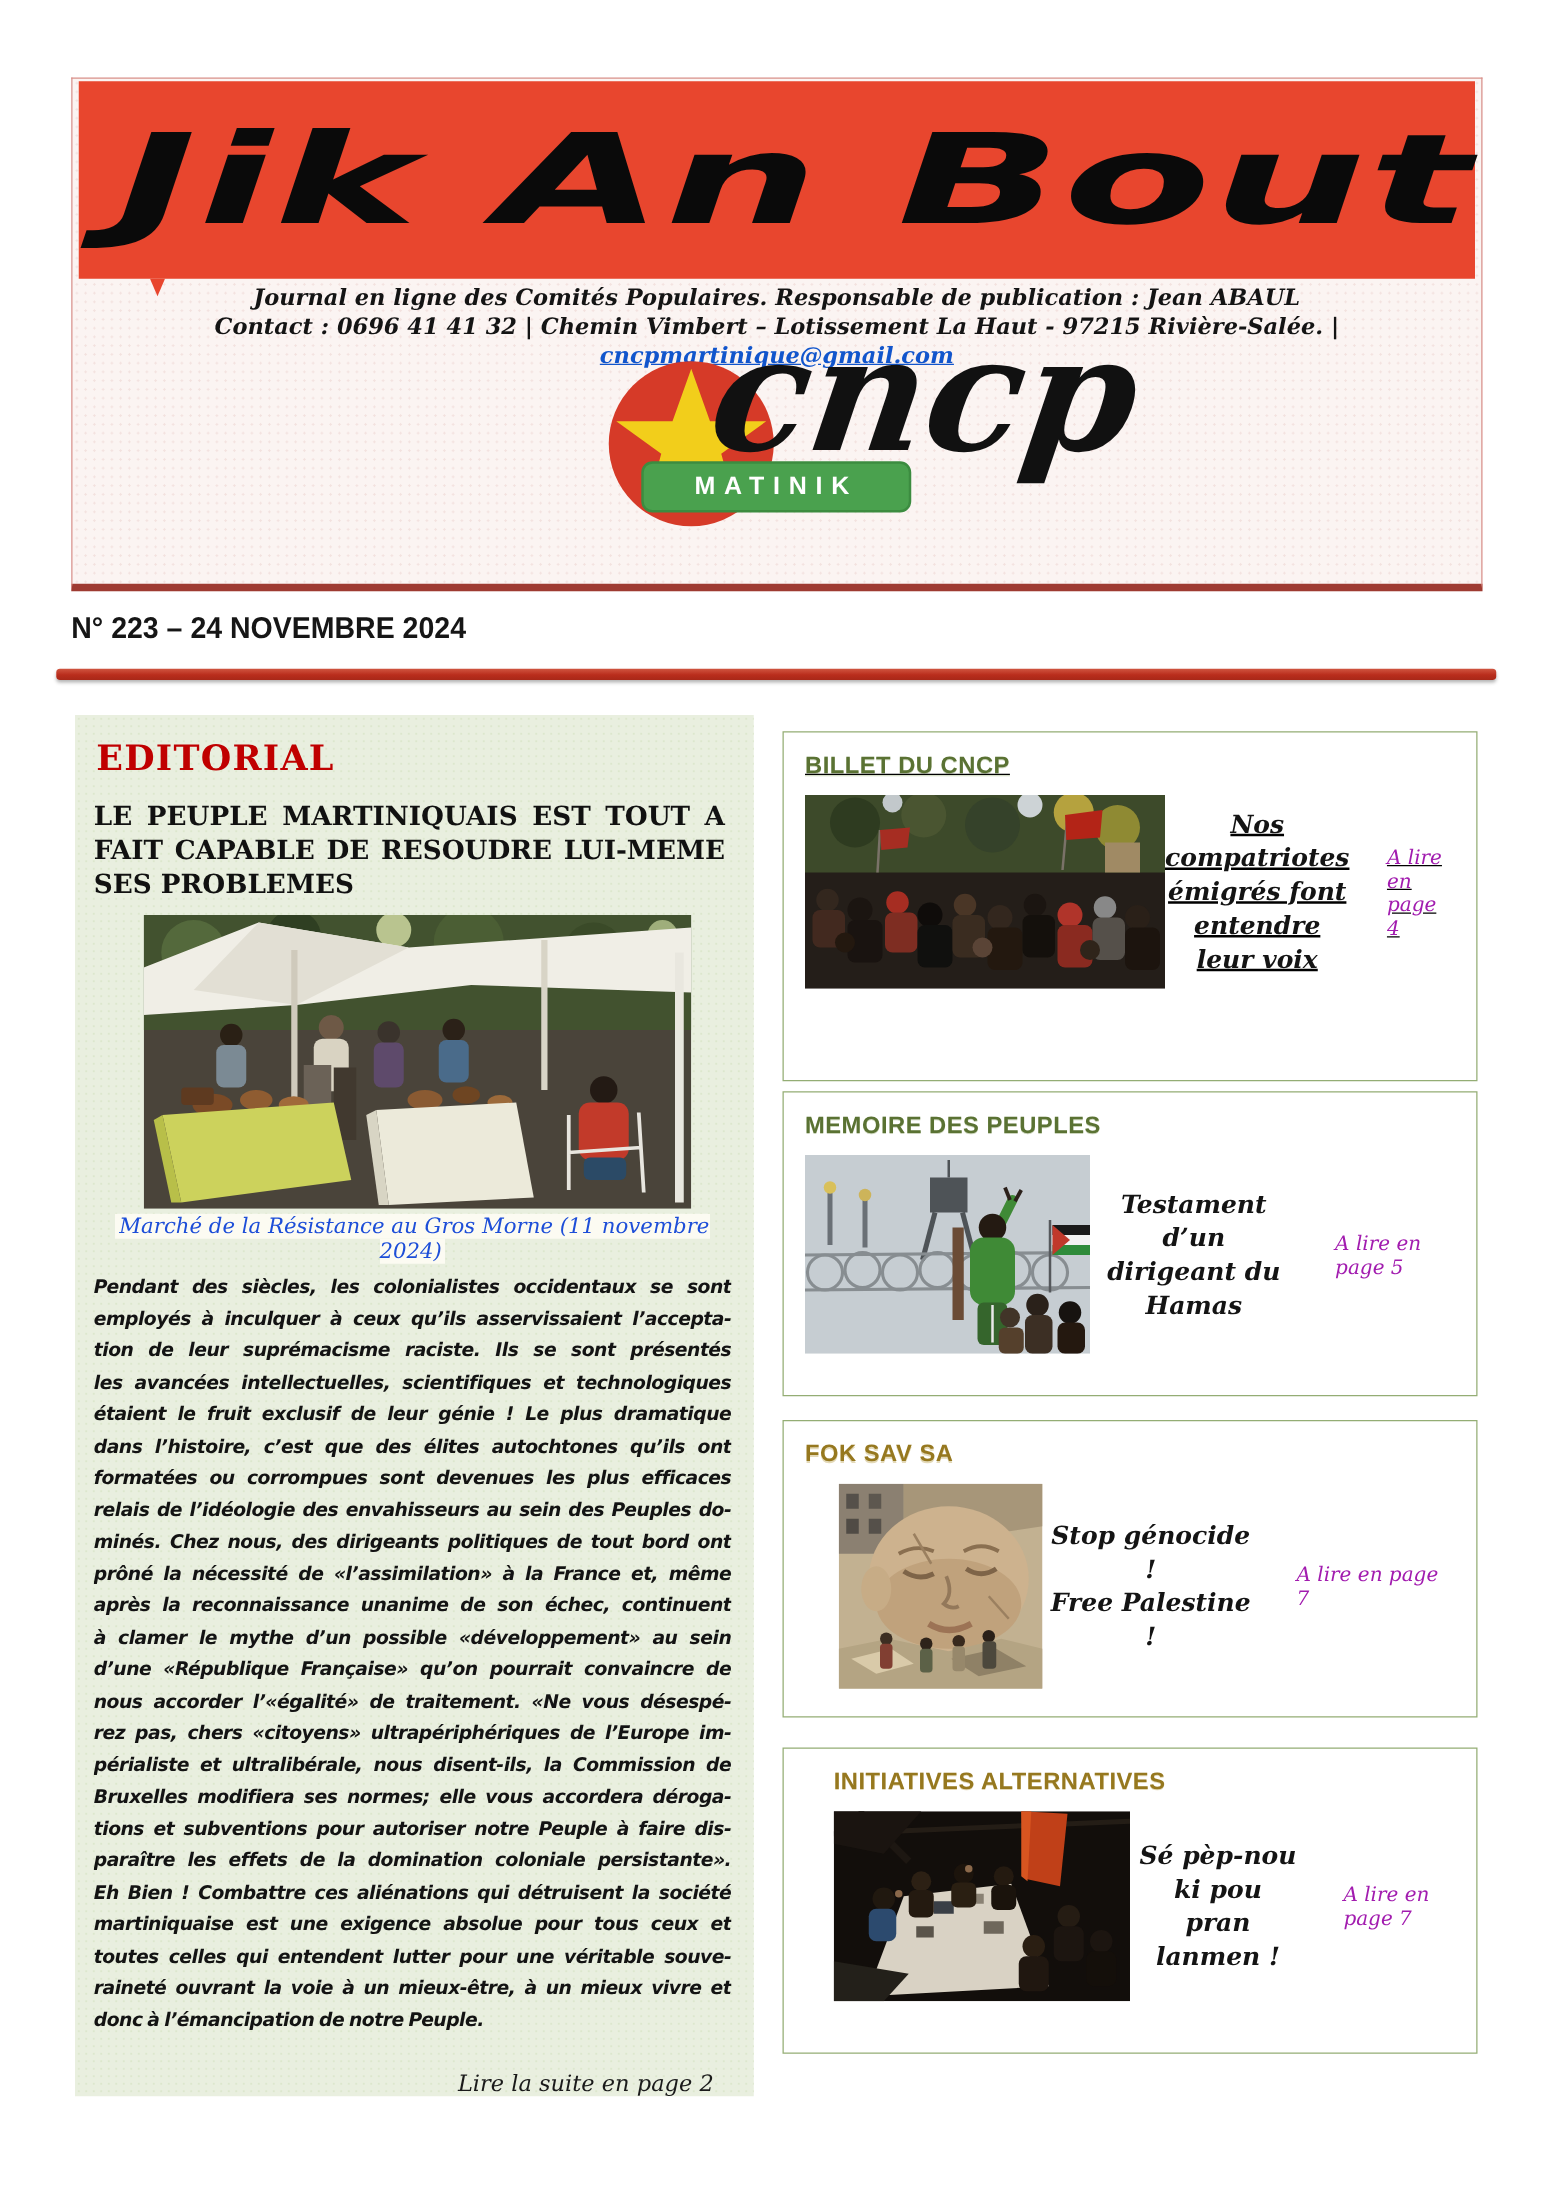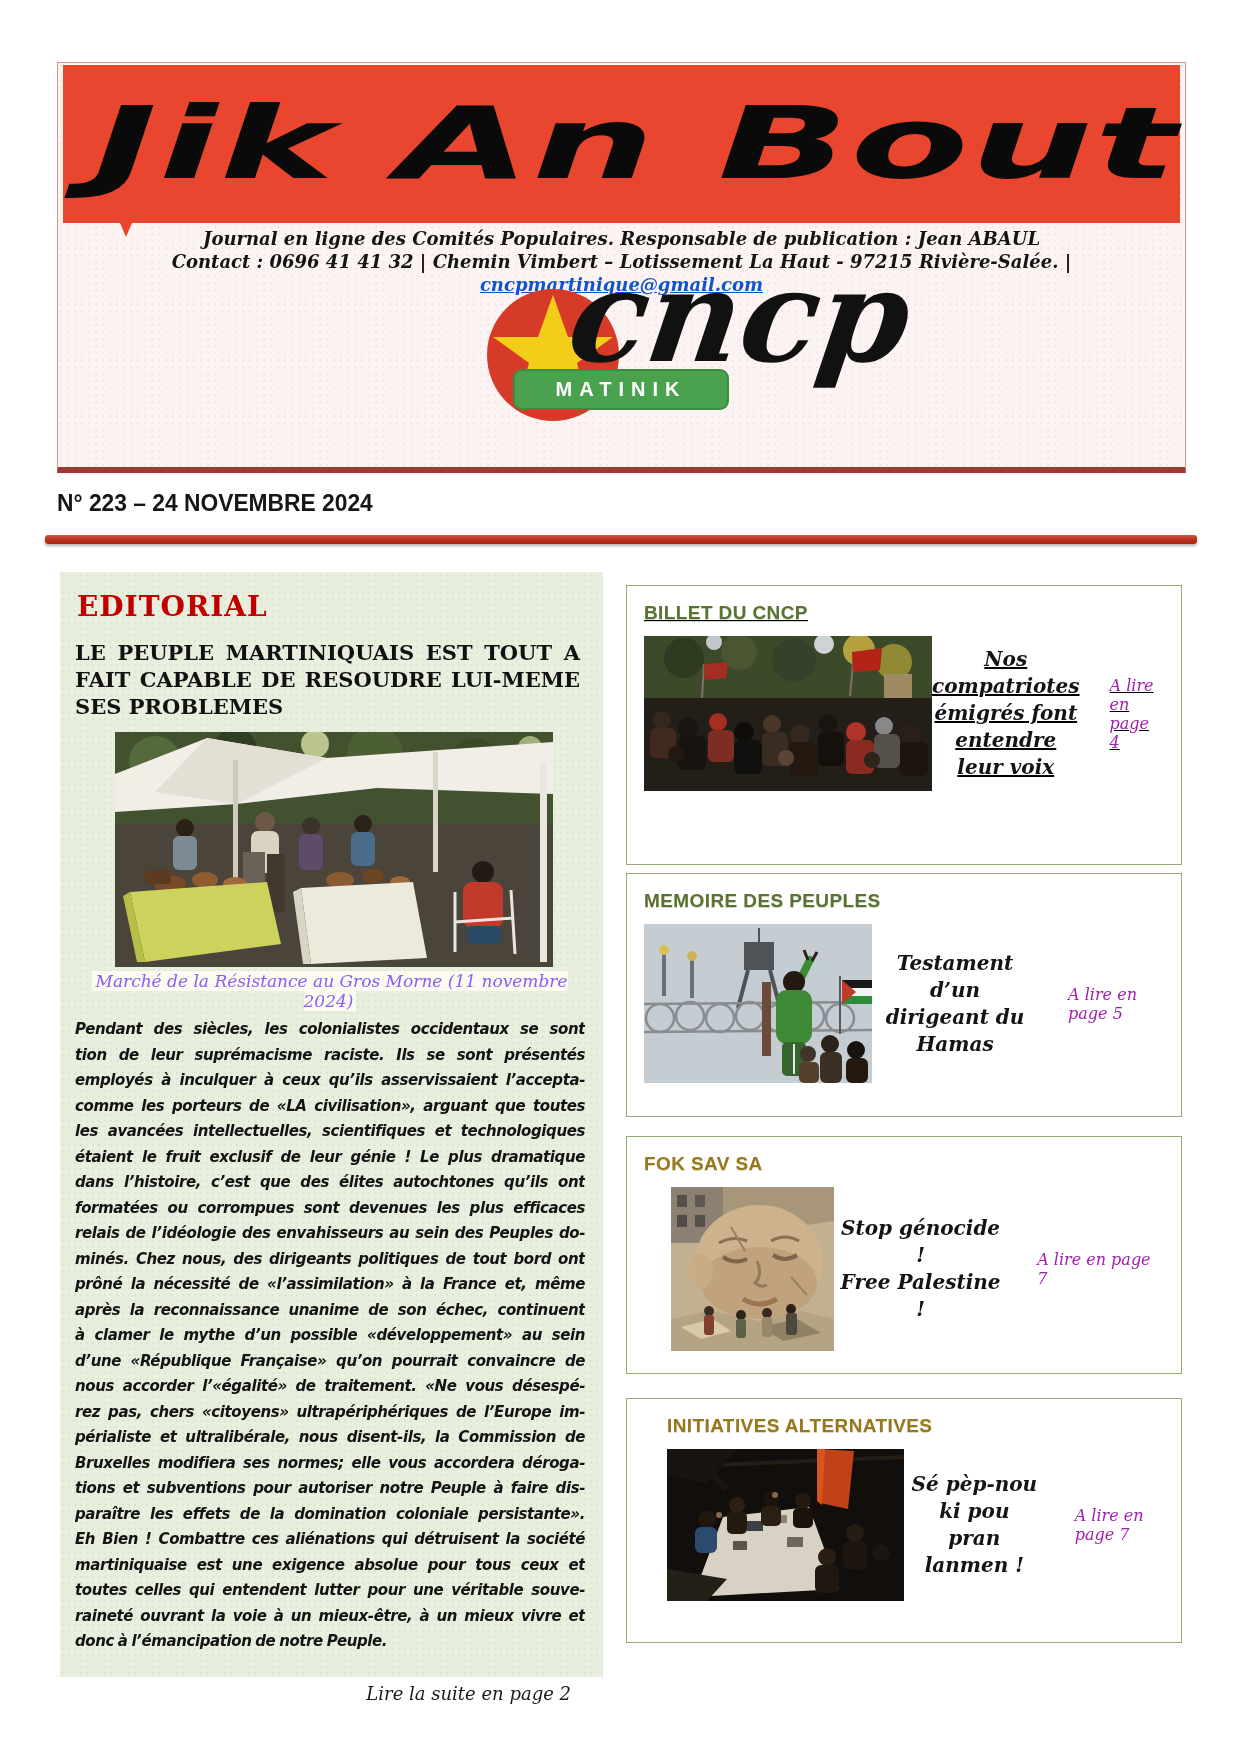--- a/index.html
+++ b/index.html
@@ -47,21 +47,21 @@
     background-color:#e9efdf;background-image:radial-gradient(#dce7cd 1px,transparent 1px);
     background-size:6px 6px;box-sizing:border-box;padding:16px 18px 0 15px;}
   .editorial-label{font-family:"DejaVu Serif","Liberation Serif",serif;font-weight:bold;
     font-size:28px;color:#c00000;letter-spacing:1px;margin:2px 0 16px 2px;}
   .ed-headline{font-family:"DejaVu Serif","Liberation Serif",serif;font-weight:bold;
     font-size:21px;color:#111;width:505px;}
   .hline{line-height:27px;text-align:justify;text-align-last:justify;}
   .ed-headline div:last-child{text-align-last:left;}
   .ed-photo{display:block;margin:12px 0 4px 40px;}
   .ed-caption{text-align:center;font-family:"DejaVu Serif","Liberation Serif",serif;
-    font-style:italic;font-size:17px;color:#8b5cf6;margin:2px 0 6px 0;}
+    font-style:italic;font-size:17px;color:#1d4ed8;margin:2px 0 6px 0;}
   .ed-caption span{background:#fcfbf2;padding:0 3px;}
   .ed-body{width:510px;font-family:"DejaVu Sans",sans-serif;font-weight:bold;font-style:italic;
     font-size:15px;color:#131313;letter-spacing:-0.4px;word-spacing:-1px;overflow:hidden;}
   .bline{line-height:25.5px;text-align:justify;text-align-last:justify;}
   .ed-body div:last-child{text-align-last:left;}
   .read-more{font-family:"DejaVu Serif","Liberation Serif",serif;font-style:italic;
     font-size:18px;color:#1a1a1a;text-align:right;padding-right:14px;margin-top:28px;}
 
   
   .secbox{position:absolute;left:626px;width:556px;background:#ffffff;
@@ -172,23 +172,22 @@
         <rect x="348" y="150" width="40" height="46" rx="9" fill="#c23a2a"></rect>
         <rect x="352" y="194" width="34" height="18" rx="5" fill="#2b4a66"></rect>
         <path d="M340,160 L340,220 M396,158 L400,222 M340,190 L398,186" stroke="#e8e6df" stroke-width="3" fill="none"></path>
       </g>
     </svg>
 
     <div class="ed-caption"><span>Marché de la Résistance au Gros Morne (11 novembre 2024)</span></div>
 
     <div class="ed-body">
         <div class="bline">Pendant des siècles, les colonialistes occidentaux se sont</div>
+        <div class="bline">employés à inculquer à ceux qu’ils asservissaient l’accepta-</div>
         <div class="bline">tion de leur suprémacisme raciste. Ils se sont présentés</div>
-        <div class="bline">employés à inculquer à ceux qu’ils asservissaient l’accepta-</div>
-        <div class="bline">comme les porteurs de «LA civilisation», arguant que toutes</div>
         <div class="bline">les avancées intellectuelles, scientifiques et technologiques</div>
         <div class="bline">étaient le fruit exclusif de leur génie !  Le plus dramatique</div>
         <div class="bline">dans l’histoire, c’est que des élites autochtones qu’ils ont</div>
         <div class="bline">formatées ou corrompues sont devenues les plus efficaces</div>
         <div class="bline">relais de l’idéologie des envahisseurs au sein des Peuples do-</div>
         <div class="bline">minés. Chez nous, des dirigeants politiques de tout bord ont</div>
         <div class="bline">prôné la nécessité de «l’assimilation» à la France et, même</div>
         <div class="bline">après la reconnaissance unanime de son échec,  continuent</div>
         <div class="bline">à clamer le mythe d’un possible «développement» au sein</div>
         <div class="bline">d’une «République Française» qu’on pourrait convaincre de</div>

